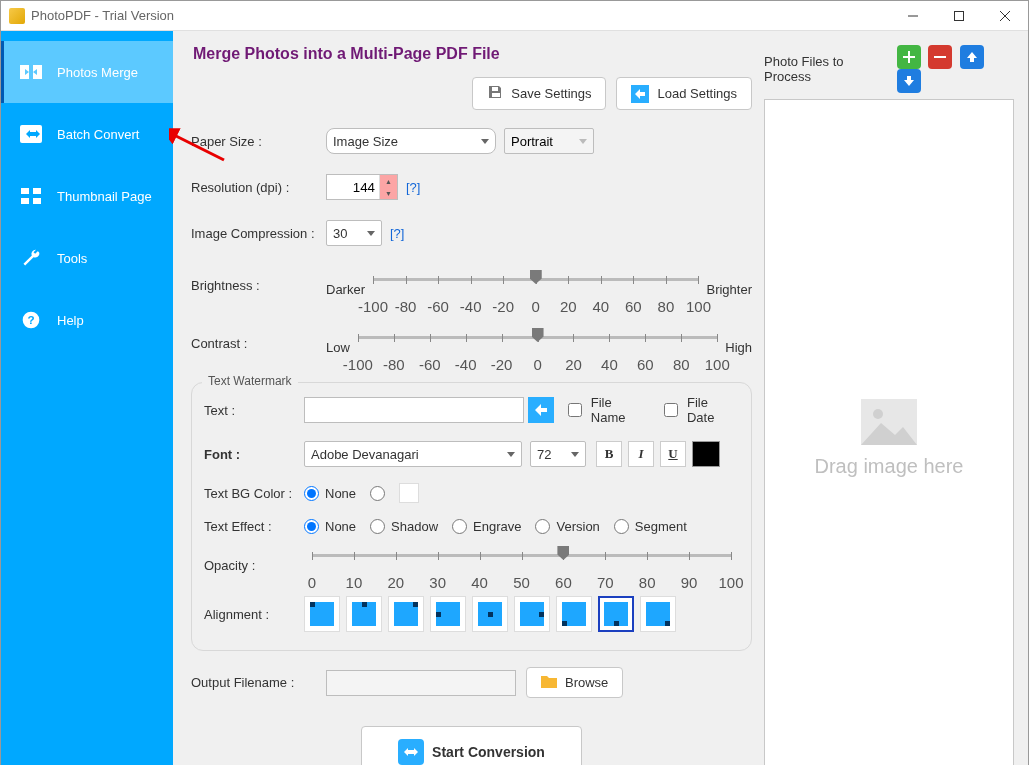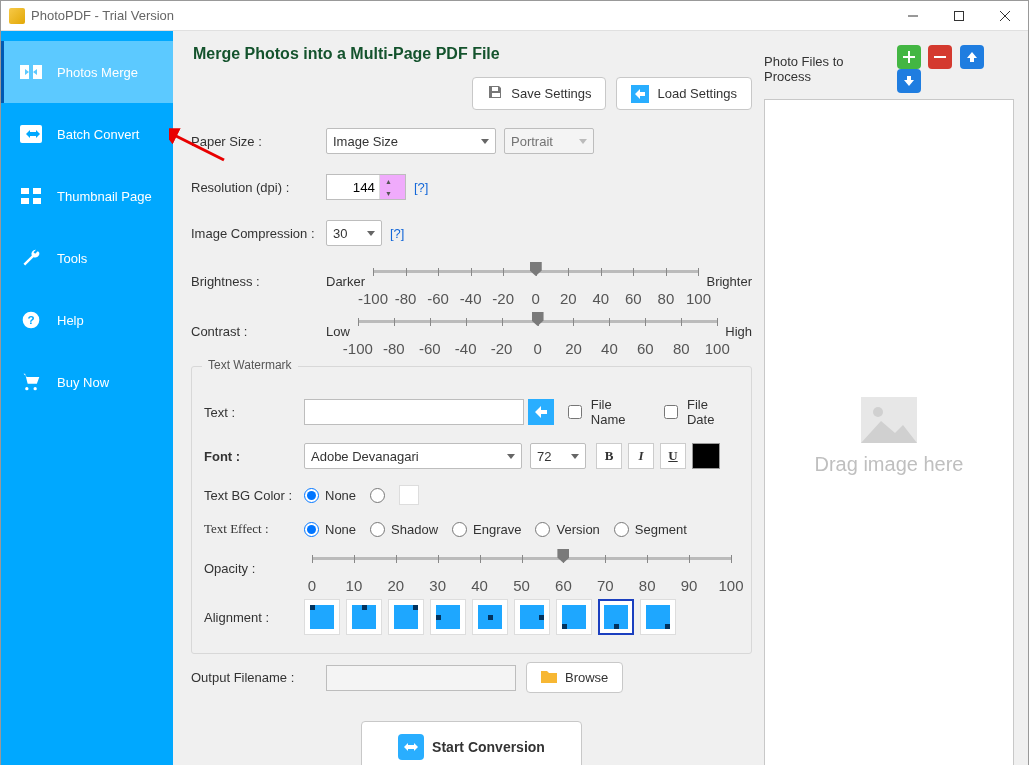--- a/index.html
+++ b/index.html
@@ -10,40 +10,40 @@
   .titlebar .title { flex:1; color:#666; }
   .titlebar .ctl { width:46px; height:30px; display:flex; align-items:center; justify-content:center; cursor:pointer; }
   .body { flex:1; display:flex; }
   .sidebar { width:172px; background:#00a8ff; color:#fff; display:flex; flex-direction:column; padding-top:10px;}
   .sidebar .item { height:62px; display:flex; align-items:center; padding-left:18px; cursor:pointer; position:relative;}
   .sidebar .item.active { background:#5cc9ff; }
   .sidebar .item .icon { width:24px; height:24px; margin-right:14px; display:flex; align-items:center; justify-content:center;}
   .sidebar .item .icon svg { fill:#fff; }
   .content { flex:1; background:#f0f0f0; display:flex; padding:14px 14px 14px 18px; gap:12px; }
   .main { flex:1; display:flex; flex-direction:column; position:relative; }
-  .page-title { font-size:16px; font-weight:bold; color:#14532d; margin:0 0 14px 2px;}
+  .page-title { font-size:16px; font-weight:bold; color:#701a75; margin:0 0 14px 2px;}
   .top-actions { display:flex; gap:10px; justify-content:flex-end; margin-bottom:18px;}
   .btn { background:#fff; border:1px solid #c8c8c8; border-radius:4px; padding:6px 14px; display:inline-flex; align-items:center; gap:8px; cursor:pointer;}
   .btn.big { padding:12px 36px; font-weight:bold; font-size:14px;}
   .row { display:flex; align-items:center; margin-bottom:20px; }
   .row .label { width:135px; color:#333;}
   .select { background:#fff; border:1px solid #bdbdbd; height:26px; padding:0 6px; display:inline-flex; align-items:center; justify-content:space-between; border-radius:2px;}
   .caret { width:0;height:0;border-left:4px solid transparent;border-right:4px solid transparent;border-top:5px solid #666; margin-left:6px;}
-  .numinput { width:80px; height:26px; border:1px solid #bdbdbd; background:#f0abfc; display:inline-flex;}
+  .numinput { width:72px; height:26px; border:1px solid #bdbdbd; background:#fca5a5; display:inline-flex;}
   .numinput input { width:52px; border:none; text-align:right; padding-right:4px;}
   .numinput .spin { width:18px; display:flex; flex-direction:column; border-left:1px solid #ddd;}
   .numinput .spin span{flex:1;display:flex;align-items:center;justify-content:center;font-size:7px;cursor:pointer;color:#555;}
   .help { color:#1367d8; margin-left:8px; cursor:pointer;}
-  .slider-wrap { flex:1; display:flex; align-items:center; }
+  .slider-wrap { flex:1; display:flex; align-items:center;margin-top:8px; }
   .slider { flex:1; position:relative; height:30px; margin:0 8px;}
   .slider .track { position:absolute; top:4px; left:0; right:0; height:3px; background:#bbb;}
   .slider .tick { position:absolute; top:2px; width:1px; height:8px; background:#888;}
   .slider .ticklabel { position:absolute; top:24px; font-size:15px; color:#555; transform:translateX(-50%);}
   .slider .thumb { position:absolute; top:-4px; width:12px; height:14px; background:#7a7a7a; transform:translateX(-50%); clip-path: polygon(0 0,100% 0,100% 60%,50% 100%,0 60%); cursor:pointer;}
-  .fs { border:1px solid #d8d8d8; border-radius:3px; padding:30px 12px 18px 12px; margin-bottom:8px; position:relative;}
+  .fs { border:1px solid #d8d8d8; border-radius:12px; padding:12px 12px 18px 12px; margin-bottom:16px; position:relative;}
   .fs .legend { position:absolute; top:-9px; left:10px; background:#f0f0f0; padding:0 6px; font-size:12px; color:#555;}
   .txtinput{ height:26px; width:220px; border:1px solid #bdbdbd; background:#fff;}
   .sqbtn { width:26px; height:26px; background:#29aeff; display:inline-flex;align-items:center;justify-content:center;color:#fff;}
   .chk { display:inline-flex; align-items:center; gap:6px; margin-left:10px;}
   .chk input{width:14px;height:14px;}
   .radio { display:inline-flex; align-items:flex-start; gap:6px; margin-right:14px;}
   .stylebtn { width:26px; height:26px; border:1px solid #ccc; background:#fff; display:inline-flex;align-items:center;justify-content:center; font-family:Georgia,serif; font-weight:bold; cursor:pointer;}
   .colorbox { width:28px;height:26px;background:#000;border:1px solid #999;cursor:pointer;}
   .align-grid { display:flex; gap:6px;}
   .align-cell { width:36px; height:36px; border:1px solid #ddd; background:#fff; display:flex;align-items:center;justify-content:center; cursor:pointer;}
@@ -130,28 +130,20 @@
       </div>
       <div class="item">
         <span class="icon">
             <svg width="20" height="20" viewBox="0 0 24 24">
               <circle cx="12" cy="12" r="10" fill="#fff"></circle>
               <text x="12" y="17" text-anchor="middle" font-size="14" fill="#00a8ff" font-weight="bold">?</text>
             </svg>
           </span>
         <span>Help</span>
       </div>
-      <div class="item">
-        <span class="icon">
-            <svg width="22" height="20" viewBox="0 0 24 24">
-              <path fill="#fff" d="M7 18a2 2 0 100 4 2 2 0 000-4zm10 0a2 2 0 100 4 2 2 0 000-4zM3 2h2l3 12h11l3-8H7"></path>
-            </svg>
-          </span>
-        <span>Buy Now</span>
-      </div>
     </div>
 
     <div class="content">
       <div class="main">
         <svg class="arrow-annot" width="60" height="40">
             <defs>
               <marker id="ah" markerWidth="8" markerHeight="8" refX="1" refY="3" orient="auto">
                 <path d="M0,0 L6,3 L0,6 Z" fill="#e80000"></path>
               </marker>
             </defs>
@@ -171,25 +163,25 @@
                 <svg width="12" height="12">
                   <path fill="#fff" d="M6 1 L1 6 L4 6 L4 11 L8 11 L8 6 L11 6 Z" transform="rotate(-90 6 6)"></path>
                 </svg>
               </span>
             <span>Load Settings</span>
           </div>
         </div>
 
         <div class="row">
           <span class="label">Paper Size :</span>
-          <div class="select" style="width:170px;">
+          <div class="select" style="width:170px;border-radius:8px;">
               <span>Image Size</span>
               <span class="caret"></span>
             </div>
-          <div class="select" style="width:90px;margin-left:8px;background:#f4f4f4;color:#737373;">
+          <div class="select" style="width:90px;margin-left:8px;background:#f4f4f4;color:#000000;">
               <span>Portrait</span>
               <span class="caret" style="border-top-color:#bbb"></span>
             </div>
         </div>
 
         <div class="row">
           <span class="label">Resolution (dpi) :</span>
           <div class="numinput">
             <input value="144" style="">
             <div class="spin">
@@ -320,21 +312,21 @@
                 <input type="radio" name="bg" checked="" style="">
                 <span>None</span>
               </label>
             <label class="radio">
                 <input type="radio" name="bg" style="">
               </label>
             <span class="swatch"></span>
           </div>
 
           <div class="row" style="margin-bottom:16px;">
-            <span class="label" style="width:100px;font-family:Liberation Serif, serif;">Text Effect :</span>
+            <span class="label" style="width:100px;">Text Effect :</span>
             <div id="effects" style="display:flex;">
                 <label class="radio">
                   <input type="radio" name="eff" checked="" style="">
                   <span>None</span>
                 </label>
                 <label class="radio">
                   <input type="radio" name="eff" style="">
                   <span>Shadow</span>
                 </label>
                 <label class="radio">

